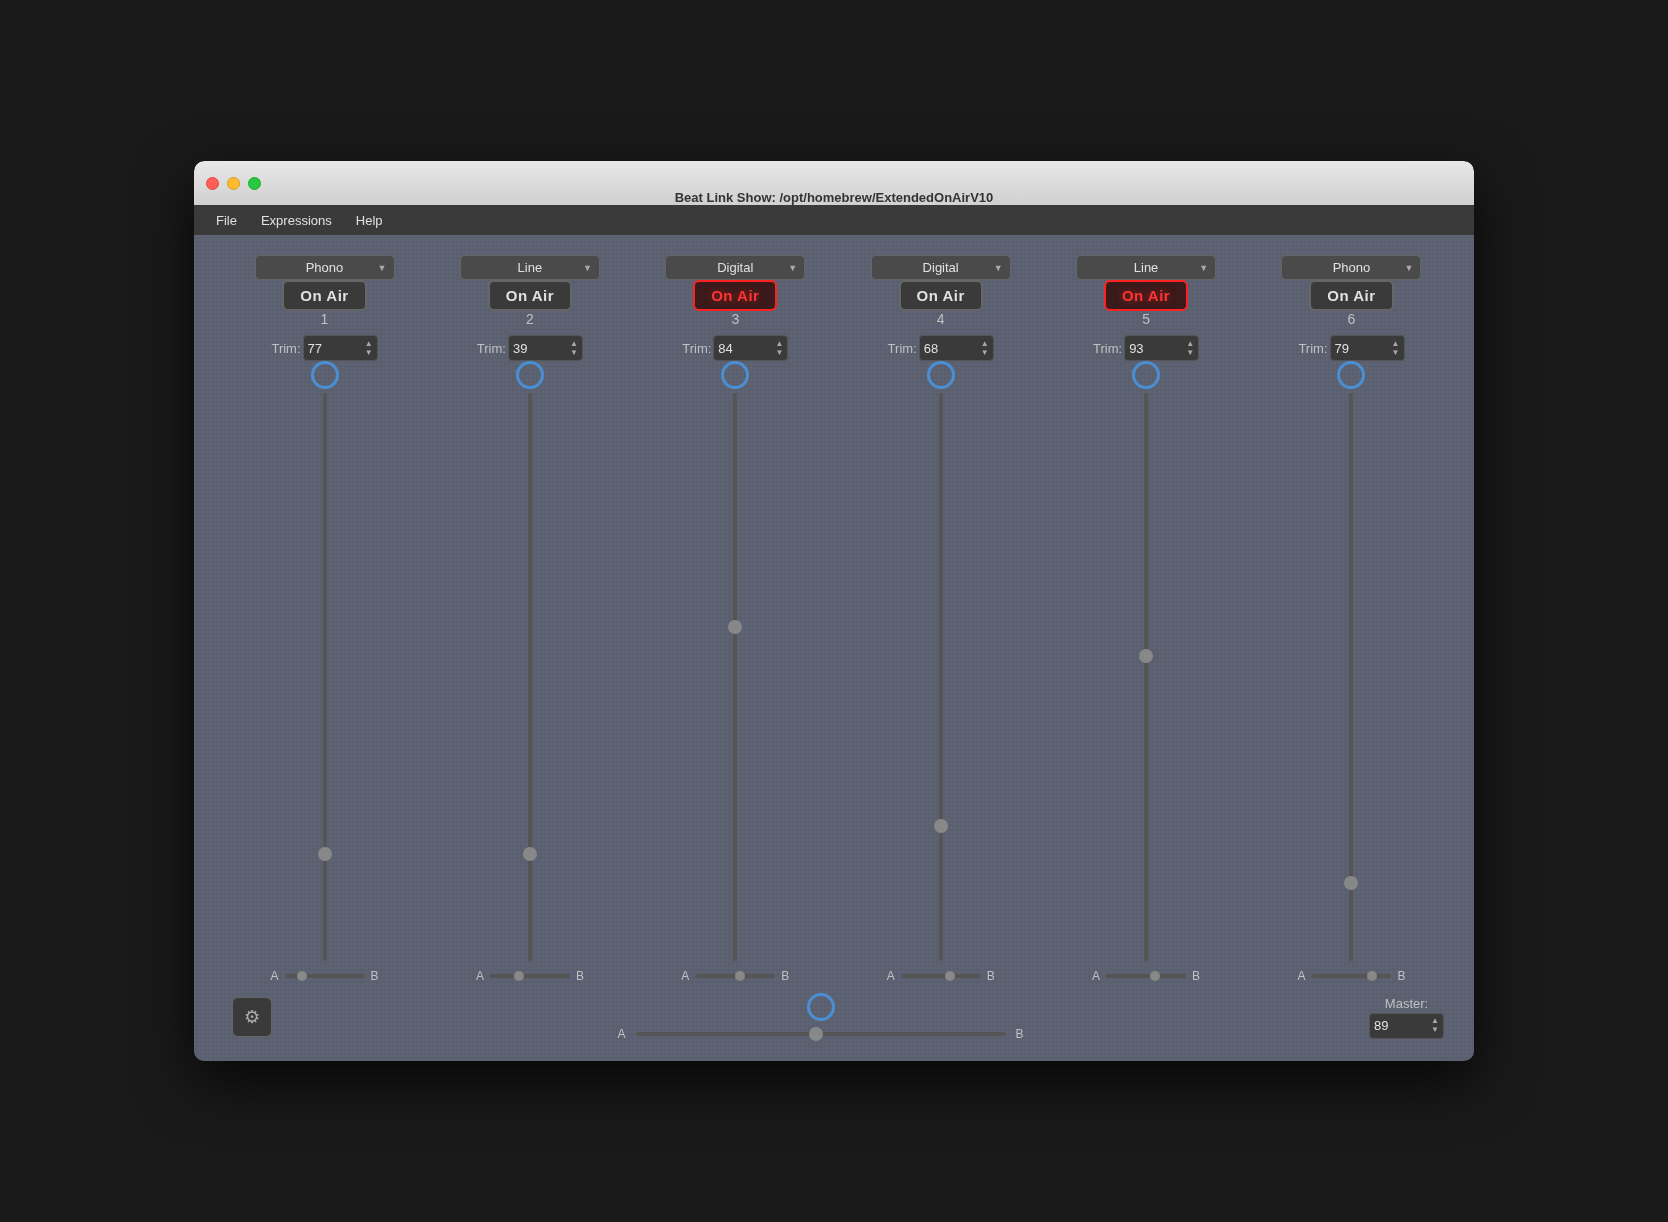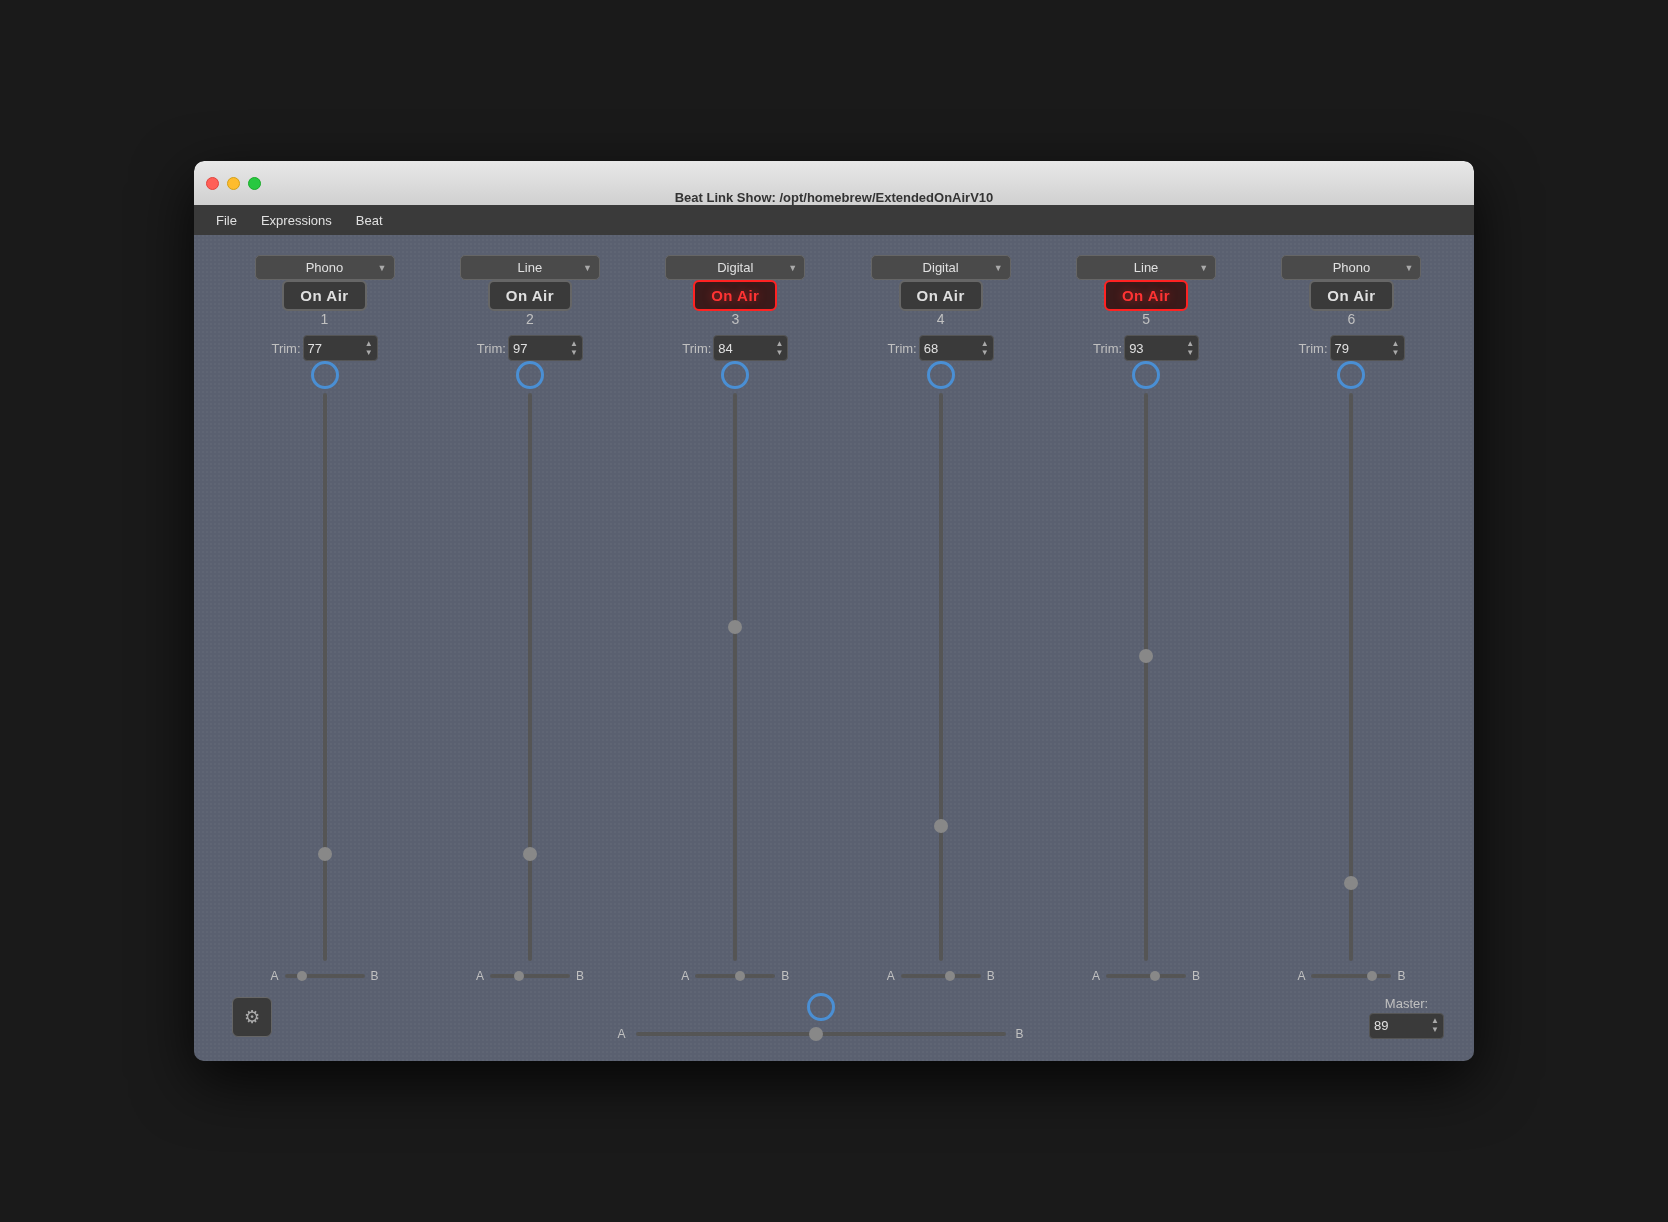--- a/index.html
+++ b/index.html
@@ -300,21 +300,21 @@
       <div class="traffic-light close"></div>
       <div class="traffic-light minimize"></div>
       <div class="traffic-light maximize"></div>
     </div>
     <span class="title-text">Beat Link Show: /opt/homebrew/ExtendedOnAirV10</span>
   </div>
 
   <div class="menu-bar">
     <div class="menu-item">File</div>
     <div class="menu-item">Expressions</div>
-    <div class="menu-item">Beat</div>
+    <div class="menu-item">Help</div>
   </div>
 
   <div class="main-content">
     <div class="channels-row">
 
       <div class="channel-col">
         <div class="select-wrapper">
           <select class="channel-select">
             <option>Phono</option>
             <option>Line</option>
@@ -356,21 +356,21 @@
             <option selected="">Line</option>
             <option>Digital</option>
             <option>USB</option>
           </select>
         </div>
         <button class="on-air-btn on-air-inactive">On Air</button>
         <span class="channel-number">2</span>
         <div class="trim-section">
           <span class="trim-label">Trim:</span>
           <div class="trim-input">
-            <span>97</span>
+            <span>39</span>
             <div class="spinner-arrows">
               <span class="spinner-arrow">▲</span>
               <span class="spinner-arrow">▼</span>
             </div>
           </div>
         </div>
         <div class="fader-container">
           <div class="fader-knob"></div>
           <div class="fader-track">
             <div class="fader-thumb" style="top: 80%;"></div>

